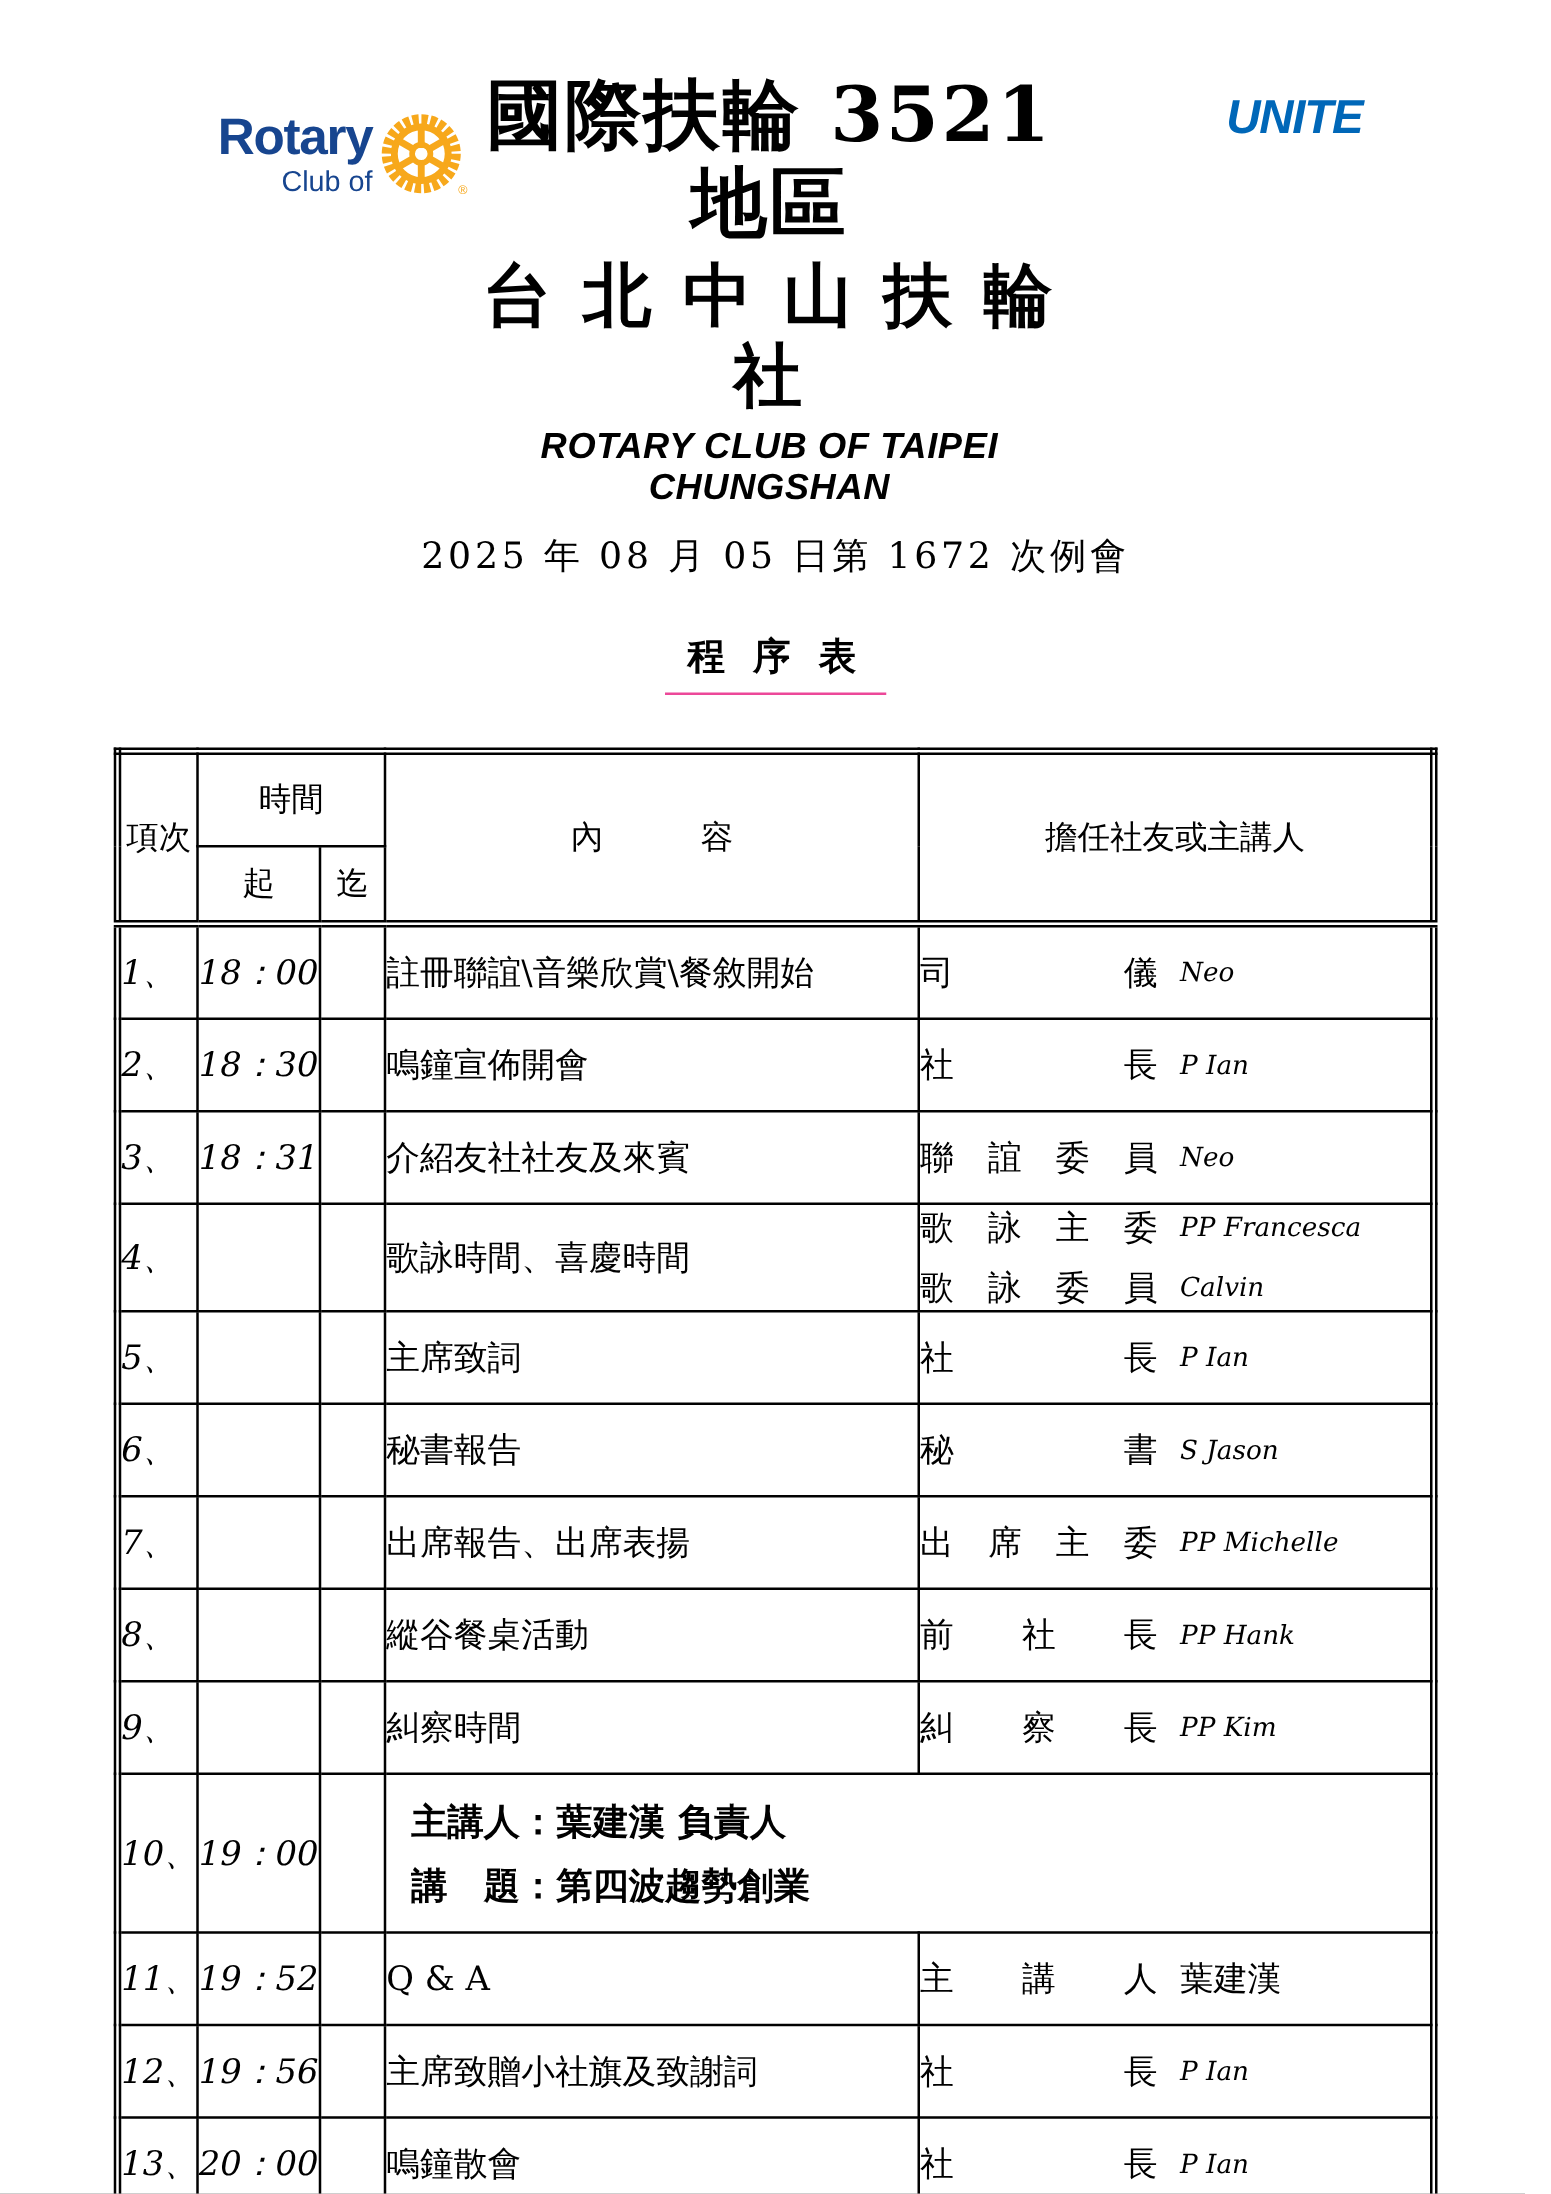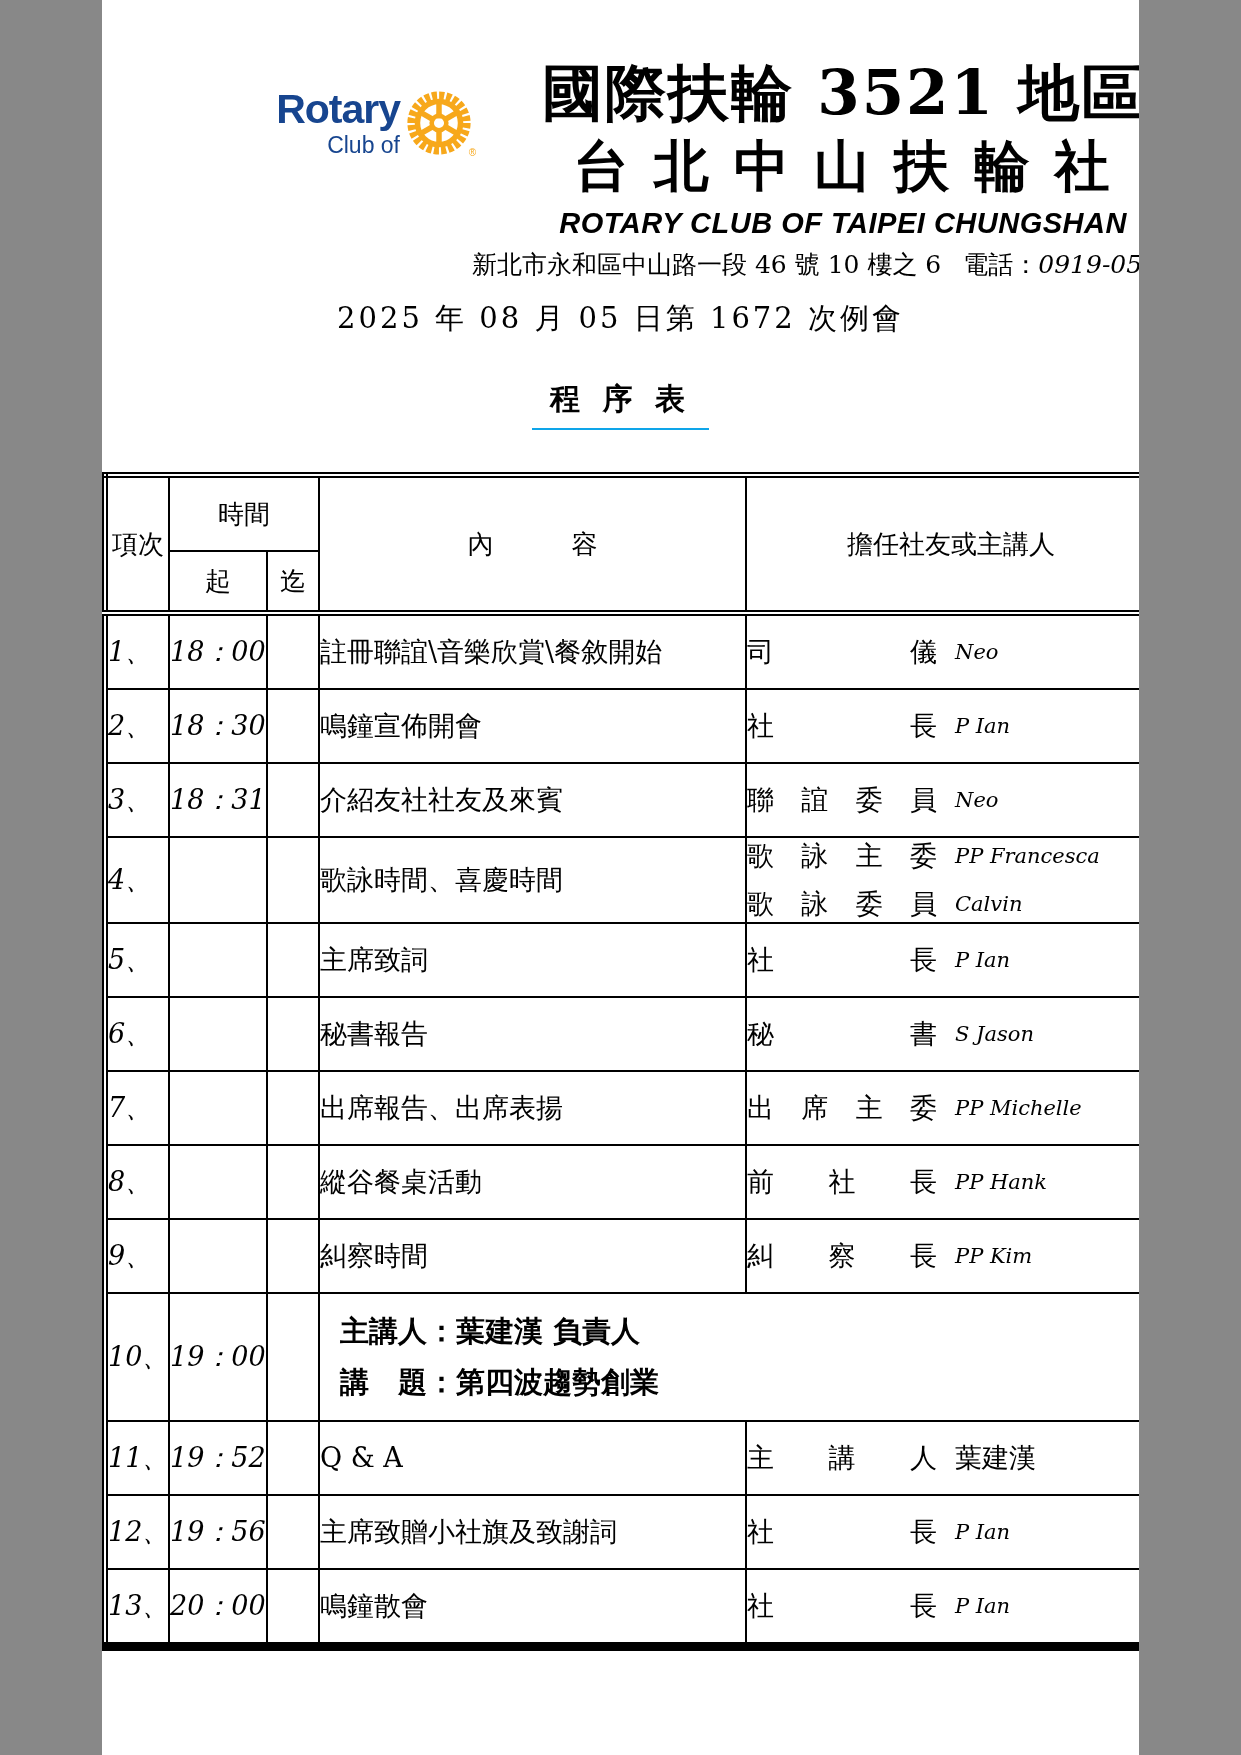--- a/index.html
+++ b/index.html
@@ -1,18 +1,18 @@
 <!DOCTYPE html>
 <html style="--rotary-blue: #17458f; --rotary-gold: #f7a81b; --slogan-blue: #0067b8;"><head>
 <meta charset="utf-8">
 <title>Document</title>
 <style>
   html,body { margin:0; padding:0; background:#888; }
   .page {
-    position:relative; width:1037px; height:1755px; margin:0 auto;
+    position:relative; width:1241px; height:1755px; margin:0 auto;
     background:#ffffff; color:#000;
     font-family:"DejaVu Serif","Liberation Serif",serif;
     overflow:hidden;
   }
   
   .topbar { display:flex; align-items:flex-start; padding:58px 70px 0 118px; }
   .logo { display:flex; align-items:flex-start; width:252px; flex-shrink:0; margin-top:30px; }
   .logo-text { text-align:right; flex:1; }
   .rotary-word {
     font-family:"Liberation Sans",sans-serif; font-weight:bold; font-size:41px;
@@ -37,21 +37,21 @@
     width:190px; flex-shrink:0; margin-top:14px;
     font-family:"Liberation Sans",sans-serif; font-weight:bold; font-style:italic;
     color:var(--slogan-blue,#0067b8); font-size:38px; line-height:1.2; letter-spacing:-1px;
   }
   .ufg span { display:block; }
   
   .date-line { text-align:center; font-size:29px; letter-spacing:3px; margin-top:18px; }
   .doc-title { text-align:center; margin-top:40px; }
   .doc-title span {
     display:inline-block; font-size:30px; font-weight:bold; letter-spacing:6px;
-    border-bottom:2px solid #0ea5e9; padding:0 18px 8px 18px;
+    border-bottom:2px solid #ec4899; padding:0 18px 8px 18px;
   }
   
   table.tbl {
     border-collapse:collapse; table-layout:fixed; width:1053px; margin:42px auto 0 auto;
     border:6px double #000; border-bottom:9px solid #000;
   }
   .tbl th, .tbl td { border:2px solid #000; vertical-align:middle; padding:0; }
   .tbl thead th { font-weight:normal; font-size:26px; }
   .tbl thead tr.hr1 th { height:72px; }
   .tbl thead tr.hr2 th { height:58px; }
@@ -99,23 +99,20 @@
           </g>
         </svg>
         <span class="reg">®</span>
       </div>
     </div>
 
     <div class="center-head">
       <div class="t1">國際扶輪 3521 地區</div>
       <div class="t2">台 北 中 山 扶 輪 社</div>
       <div class="t3">ROTARY CLUB OF TAIPEI CHUNGSHAN</div>
-      <div class="t4">
-        <span>新北市永和區中山路一段 46 號 10 樓之 6</span><span class="phone-label">電話：</span><span class="phone">0919-055-007</span>
-      </div>
     </div>
 
     <div class="ufg">
       <span class="l1">UNITE</span>
 
     </div>
 
   </div>
 
   <div class="date-line">2025 年 08 月 05 日第 1672 次例會</div>

